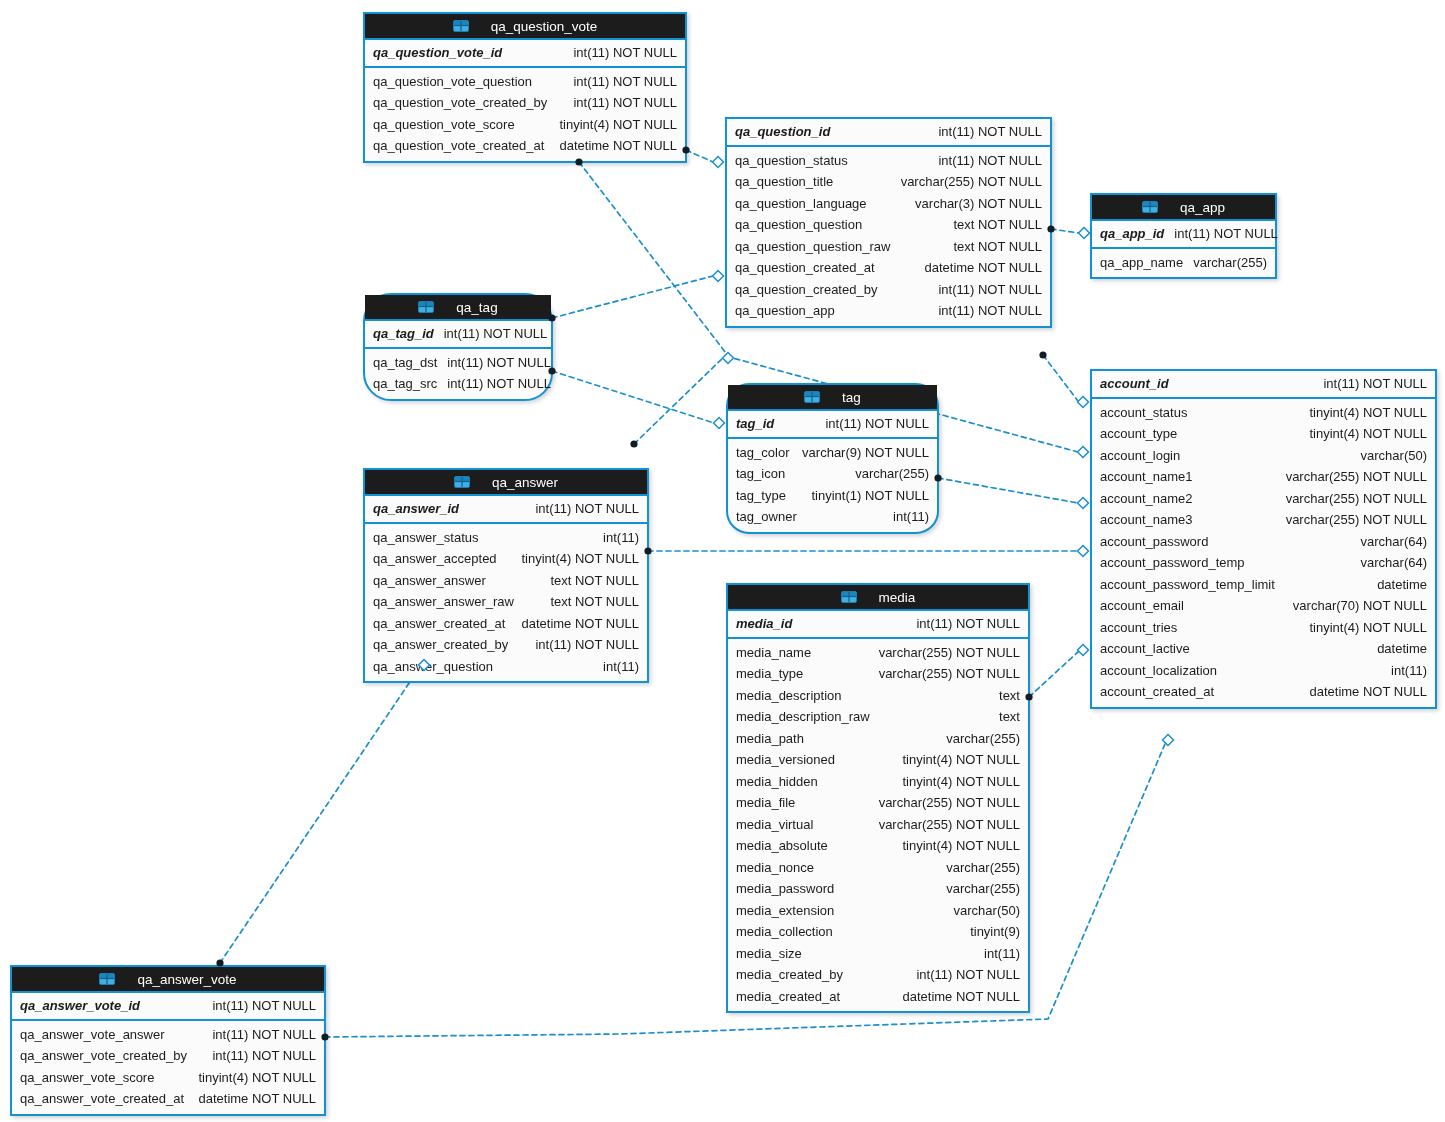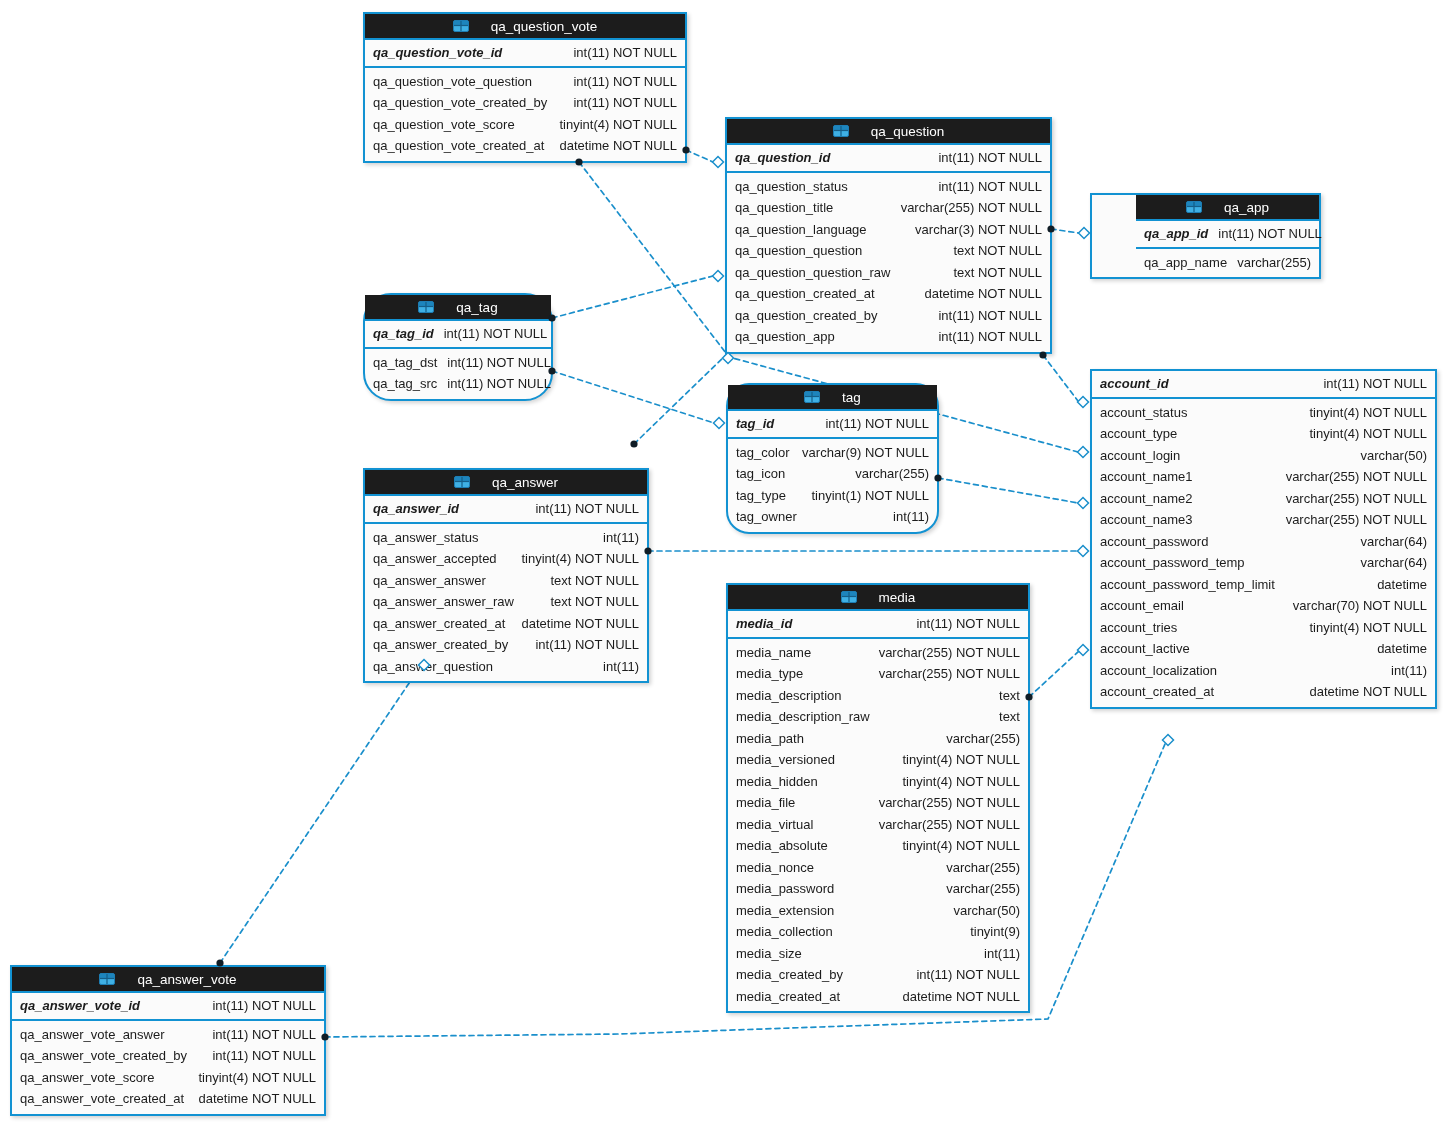--- a/index.html
+++ b/index.html
@@ -86,31 +86,20 @@
             <span class="cname">qa_question_vote_score</span>
             <span class="ctype">tinyint(4) NOT NULL</span>
           </div>
           <div class="row">
             <span class="cname">qa_question_vote_created_at</span>
             <span class="ctype">datetime NOT NULL</span>
           </div>
         </div>
       </div>
       <div class="er-table" style="left: 725px; top: 117px; width: 323px;">
-        <div class="hdr">
-          <span class="ticon">
-            <svg width="16" height="12" viewBox="0 0 16 12">
-              <rect x="0.5" y="0.5" width="15" height="11" rx="1.5" fill="#3fb0e4" stroke="#1d7db3"></rect>
-              <rect x="1" y="1" width="14" height="4" fill="#1d85bd"></rect>
-              <line x1="8" y1="1" x2="8" y2="11" stroke="#155e88" stroke-width="1.2"></line>
-              <line x1="1" y1="5.5" x2="15" y2="5.5" stroke="#155e88" stroke-width="1.2"></line>
-            </svg>
-          </span>
-          <span>qa_question</span>
-        </div>
         <div class="pksec">
           <div class="row">
             <span class="cname">qa_question_id</span>
             <span class="ctype">int(11) NOT NULL</span>
           </div>
         </div>
         <div class="colsec">
           <div class="row">
             <span class="cname">qa_question_status</span>
             <span class="ctype">int(11) NOT NULL</span>
@@ -138,21 +127,21 @@
           <div class="row">
             <span class="cname">qa_question_created_by</span>
             <span class="ctype">int(11) NOT NULL</span>
           </div>
           <div class="row">
             <span class="cname">qa_question_app</span>
             <span class="ctype">int(11) NOT NULL</span>
           </div>
         </div>
       </div>
-      <div class="er-table" style="left: 1090px; top: 193px; width: 183px; padding-left: 44px;">
+      <div class="er-table" style="left: 1090px; top: 193px; width: 183px;">
         <div class="hdr">
           <span class="ticon">
             <svg width="16" height="12" viewBox="0 0 16 12">
               <rect x="0.5" y="0.5" width="15" height="11" rx="1.5" fill="#3fb0e4" stroke="#1d7db3"></rect>
               <rect x="1" y="1" width="14" height="4" fill="#1d85bd"></rect>
               <line x1="8" y1="1" x2="8" y2="11" stroke="#155e88" stroke-width="1.2"></line>
               <line x1="1" y1="5.5" x2="15" y2="5.5" stroke="#155e88" stroke-width="1.2"></line>
             </svg>
           </span>
           <span>qa_app</span>

